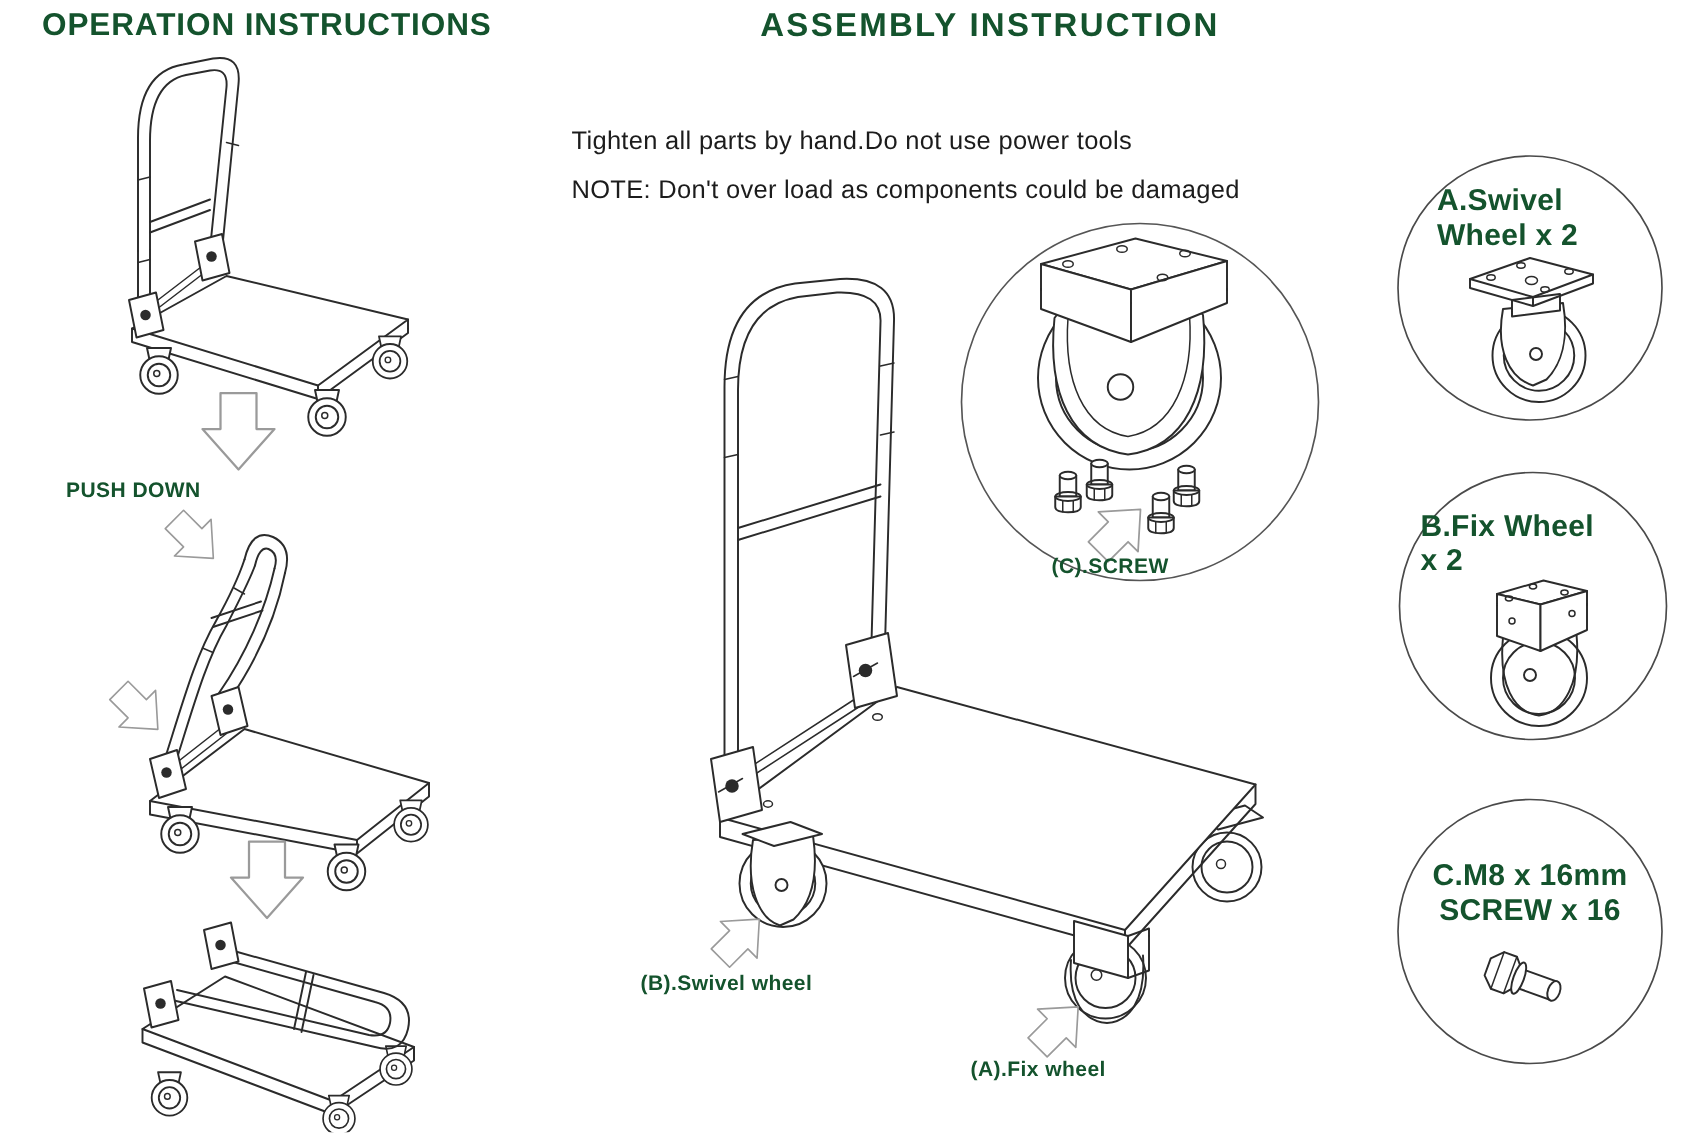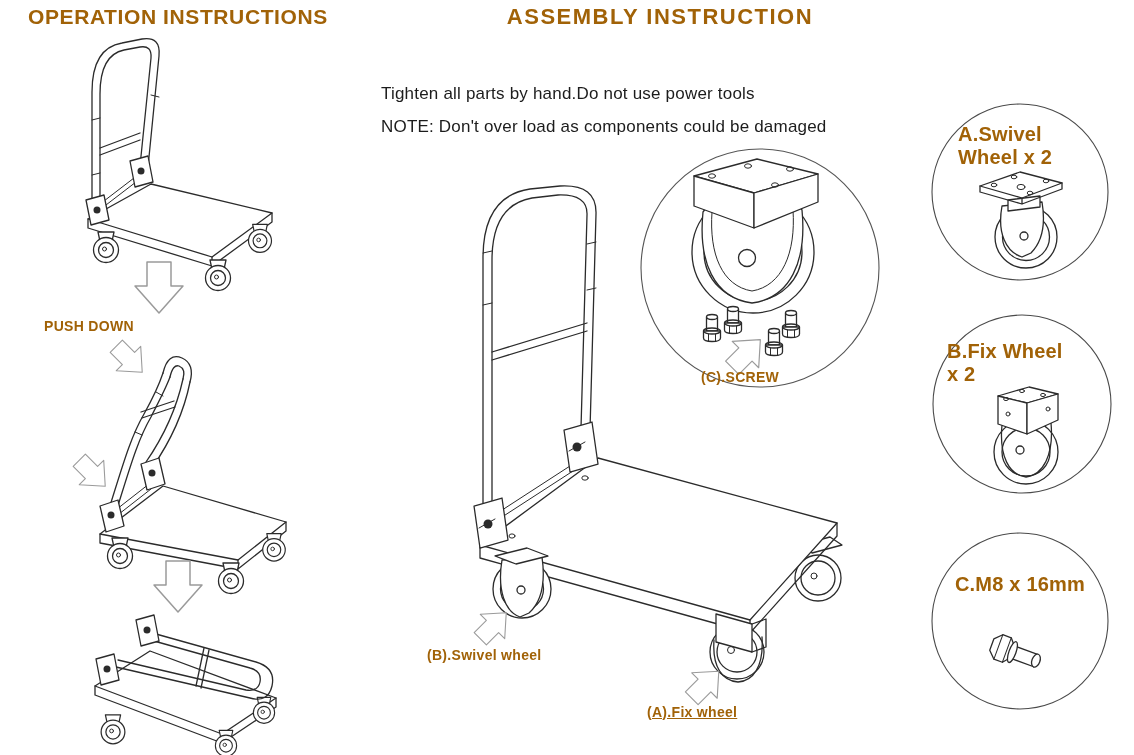--- a/index.html
+++ b/index.html
@@ -7,21 +7,21 @@
     position:relative;width:1134px;height:755px;background:#ffffff;
     font-family:"Liberation Sans",sans-serif;color:#000;overflow:hidden;
   }
   .art{position:absolute;left:0;top:0;}
   .ln{stroke:#2b2b2b;stroke-width:1.3;fill:none;stroke-linejoin:round;stroke-linecap:round;}
   .thin{stroke-width:1;}
   .wh{fill:#ffffff;}
   .dk{fill:#2b2b2b;stroke:none;}
   .arrow{fill:#ffffff;stroke:#9a9a9a;stroke-width:1.5;stroke-linejoin:round;}
   .pc{fill:#ffffff;stroke:#4a4a4a;stroke-width:1.1;}
-  .lbl{position:absolute;font-weight:bold;white-space:nowrap;color:#a16207;letter-spacing:0.3px;}
+  .lbl{position:absolute;font-weight:bold;white-space:nowrap;color:#14532d;letter-spacing:0.3px;}
   .title{font-size:21px;letter-spacing:0.6px;}
   .title-center{font-size:22px;letter-spacing:1.5px;text-align:center;}
   .body-line{position:absolute;font-size:17px;color:#1c1c1c;white-space:nowrap;letter-spacing:0.2px;}
   .callout{font-size:14px;}
   .part-label{font-size:20px;line-height:23px;letter-spacing:0.2px;}
   .part-label span{display:block;}
   .two-line{line-height:19.5px;font-size:19px;}
   .two-line span{display:block;}
 </style>
 </head>
@@ -224,29 +224,30 @@
   <div class="body-line" style="left:381px;top:84px;">Tighten all parts by hand.Do not use power tools</div>
   <div class="body-line" style="left:381px;top:117px;">NOTE: Don't over load as components could be damaged</div>
 
   <div class="lbl callout" style="left:44px;top:318px;">PUSH DOWN</div>
 
 
   <div class="lbl callout" style="left:701px;top:369px;">(C).SCREW</div>
 
   <div class="lbl callout" style="left:427px;top:647px;">(B).Swivel wheel</div>
 
-  <div class="lbl callout" style="left:647px;top:704px;text-decoration:underline;">(A).Fix wheel</div>
+  <div class="lbl callout" style="left:647px;top:704px;">(A).Fix wheel</div>
 
   <div class="lbl part-label" style="left:958px;top:123px;">
     <span>A.Swivel</span>
     <span>Wheel x 2</span>
   </div>
 
   <div class="lbl part-label" style="left:947px;top:340px;">
     <span>B.Fix Wheel</span>
     <span>x 2</span>
   </div>
 
   <div class="lbl part-label" style="left:930px;top:573px;width:180px;text-align:center;">
     <span>C.M8 x 16mm</span>
+    <span>SCREW x 16</span>
   </div>
 
 </div>
 
 </body></html>

